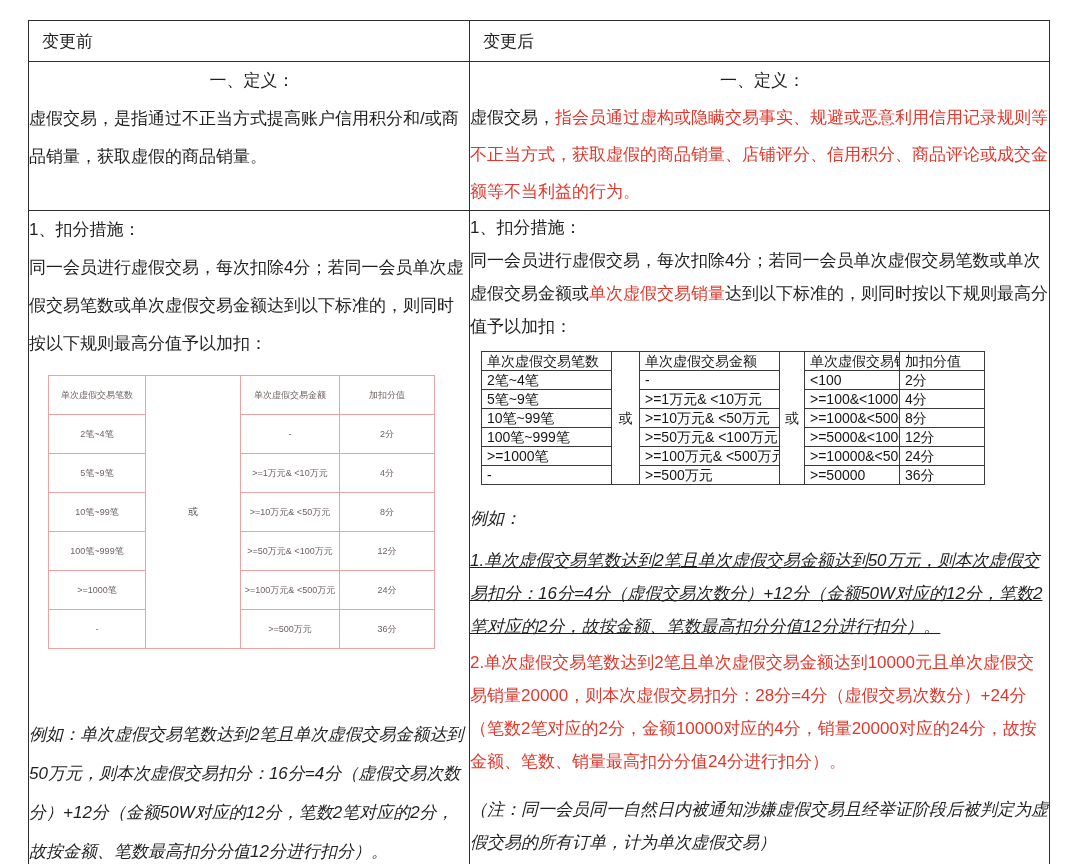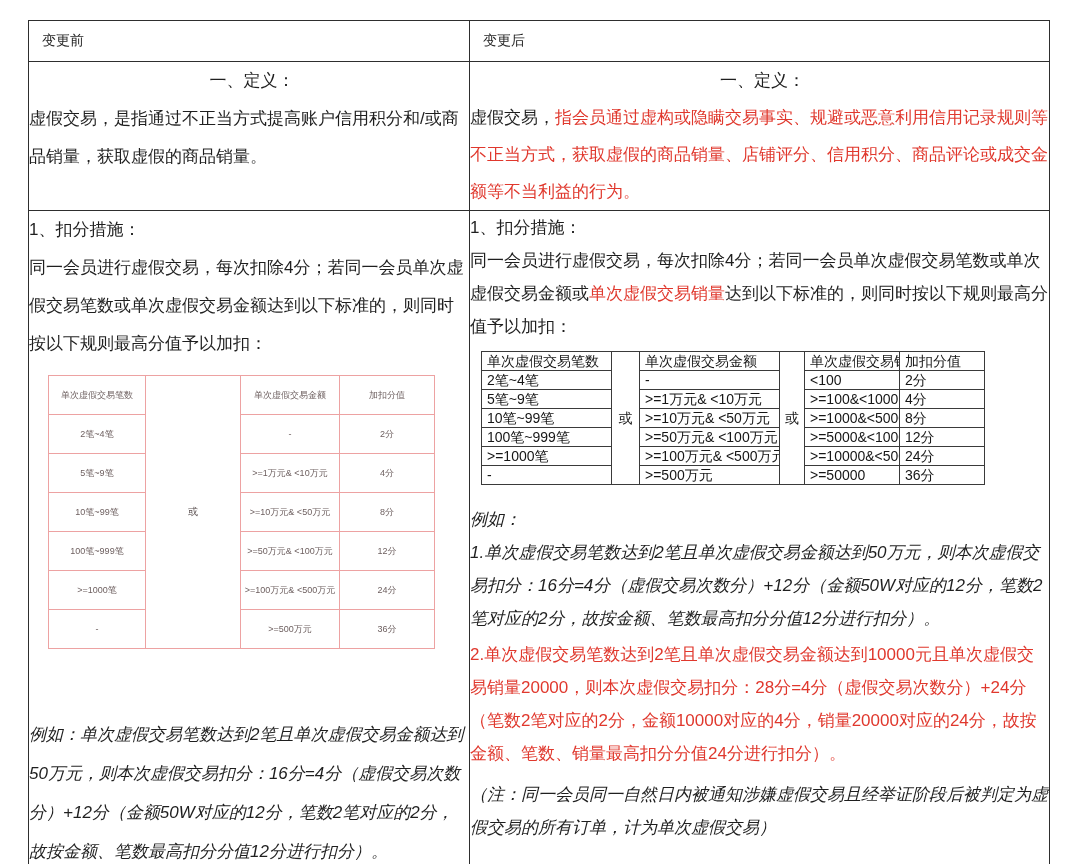--- a/index.html
+++ b/index.html
@@ -10,21 +10,21 @@
   }
   .doc-table{
     position:absolute;left:28px;top:20px;width:993px;
     border-collapse:collapse;table-layout:fixed;
   }
   .doc-table>tbody>tr>td,.doc-table>tbody>tr>th{
     border:1px solid #2e2e2e;vertical-align:top;padding:0;font-weight:normal;
   }
   .col-before{width:427px;}
   .col-after{width:566px;}
-  .hdr-cell{height:40px;vertical-align:middle !important;padding:0 0 0 13px !important;font-size:14px;}
+  .hdr-cell{height:40px;vertical-align:middle !important;padding:0 0 0 13px !important;font-size:17px;}
   .cell-pad{padding:0 14px 0 14px;}
   
   .def-before{padding-top:20px;font-size:17px;line-height:38px;}
   .meas-before{padding-top:8px;font-size:17px;line-height:38px;}
   .para{margin:0;}
   .indent1{padding-left:6px;text-align:center;}
   
   .def-after{padding-top:8px;font-size:17px;line-height:37px;}
   .meas-after{padding-top:6px;font-size:17px;line-height:33px;}
   .red{color:#e0382d;}
@@ -41,24 +41,24 @@
   
   .tbl-after{
     margin:8px 0 0 11px;border-collapse:collapse;table-layout:fixed;width:503px;
   }
   .tbl-after td{
     border:1px solid #3a3a3a;font-size:14px;color:#161616;text-align:left;
     height:18px;padding:0 5px;overflow:hidden;white-space:nowrap;line-height:18px;
   }
   .tbl-after .or-cell{text-align:center;font-size:14px;}
   .ex-before{margin-top:66px;font-style:italic;line-height:39px;}
-  .ex-after-label{margin-top:18px;font-style:italic;}
-  .ex1{margin-top:0;font-style:italic;}
+  .ex-after-label{margin-top:18px;font-style:italic;font-family:Liberation Mono, monospace;}
+  .ex1{margin-top:8px;font-style:italic;text-decoration:underline;}
   .ex2{margin-top:3px;}
-  .note-para{margin-top:8px;font-style:italic;}
+  .note-para{margin-top:16px;font-style:italic;font-family:Liberation Mono, monospace;}
 </style>
 </head>
 <body>
 
 <table class="doc-table">
   <tbody>
 
     <tr>
       <td class="col-before hdr-cell">
         <span>变更前</span>

